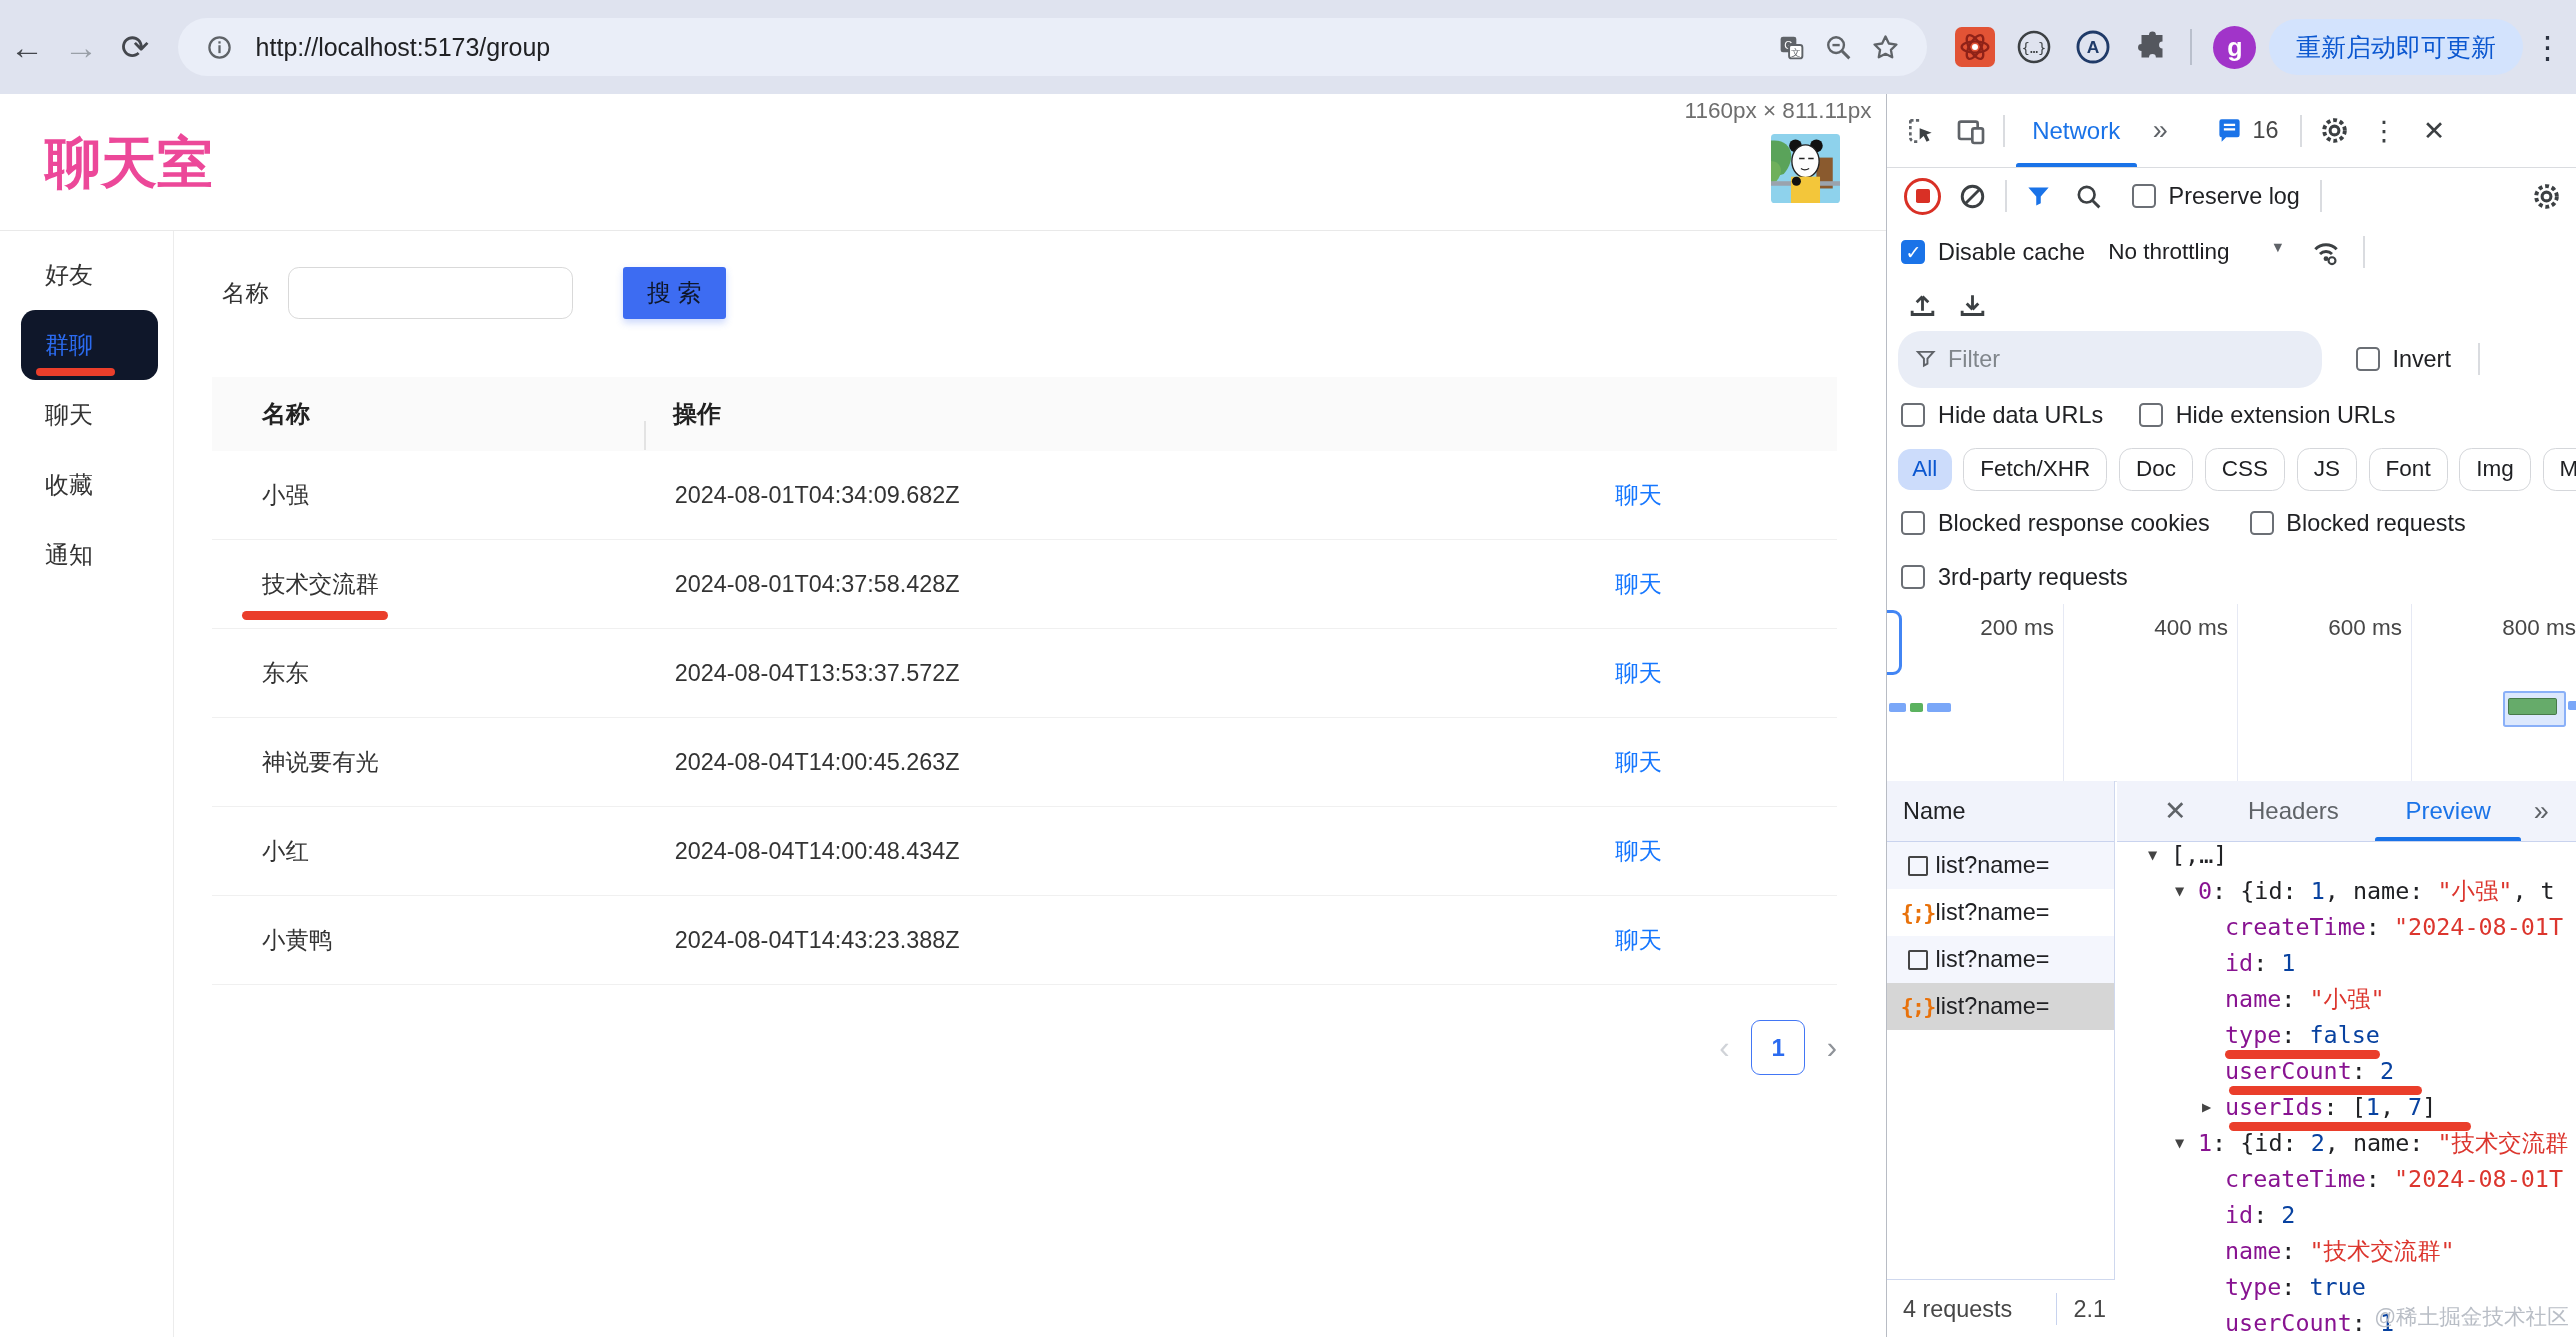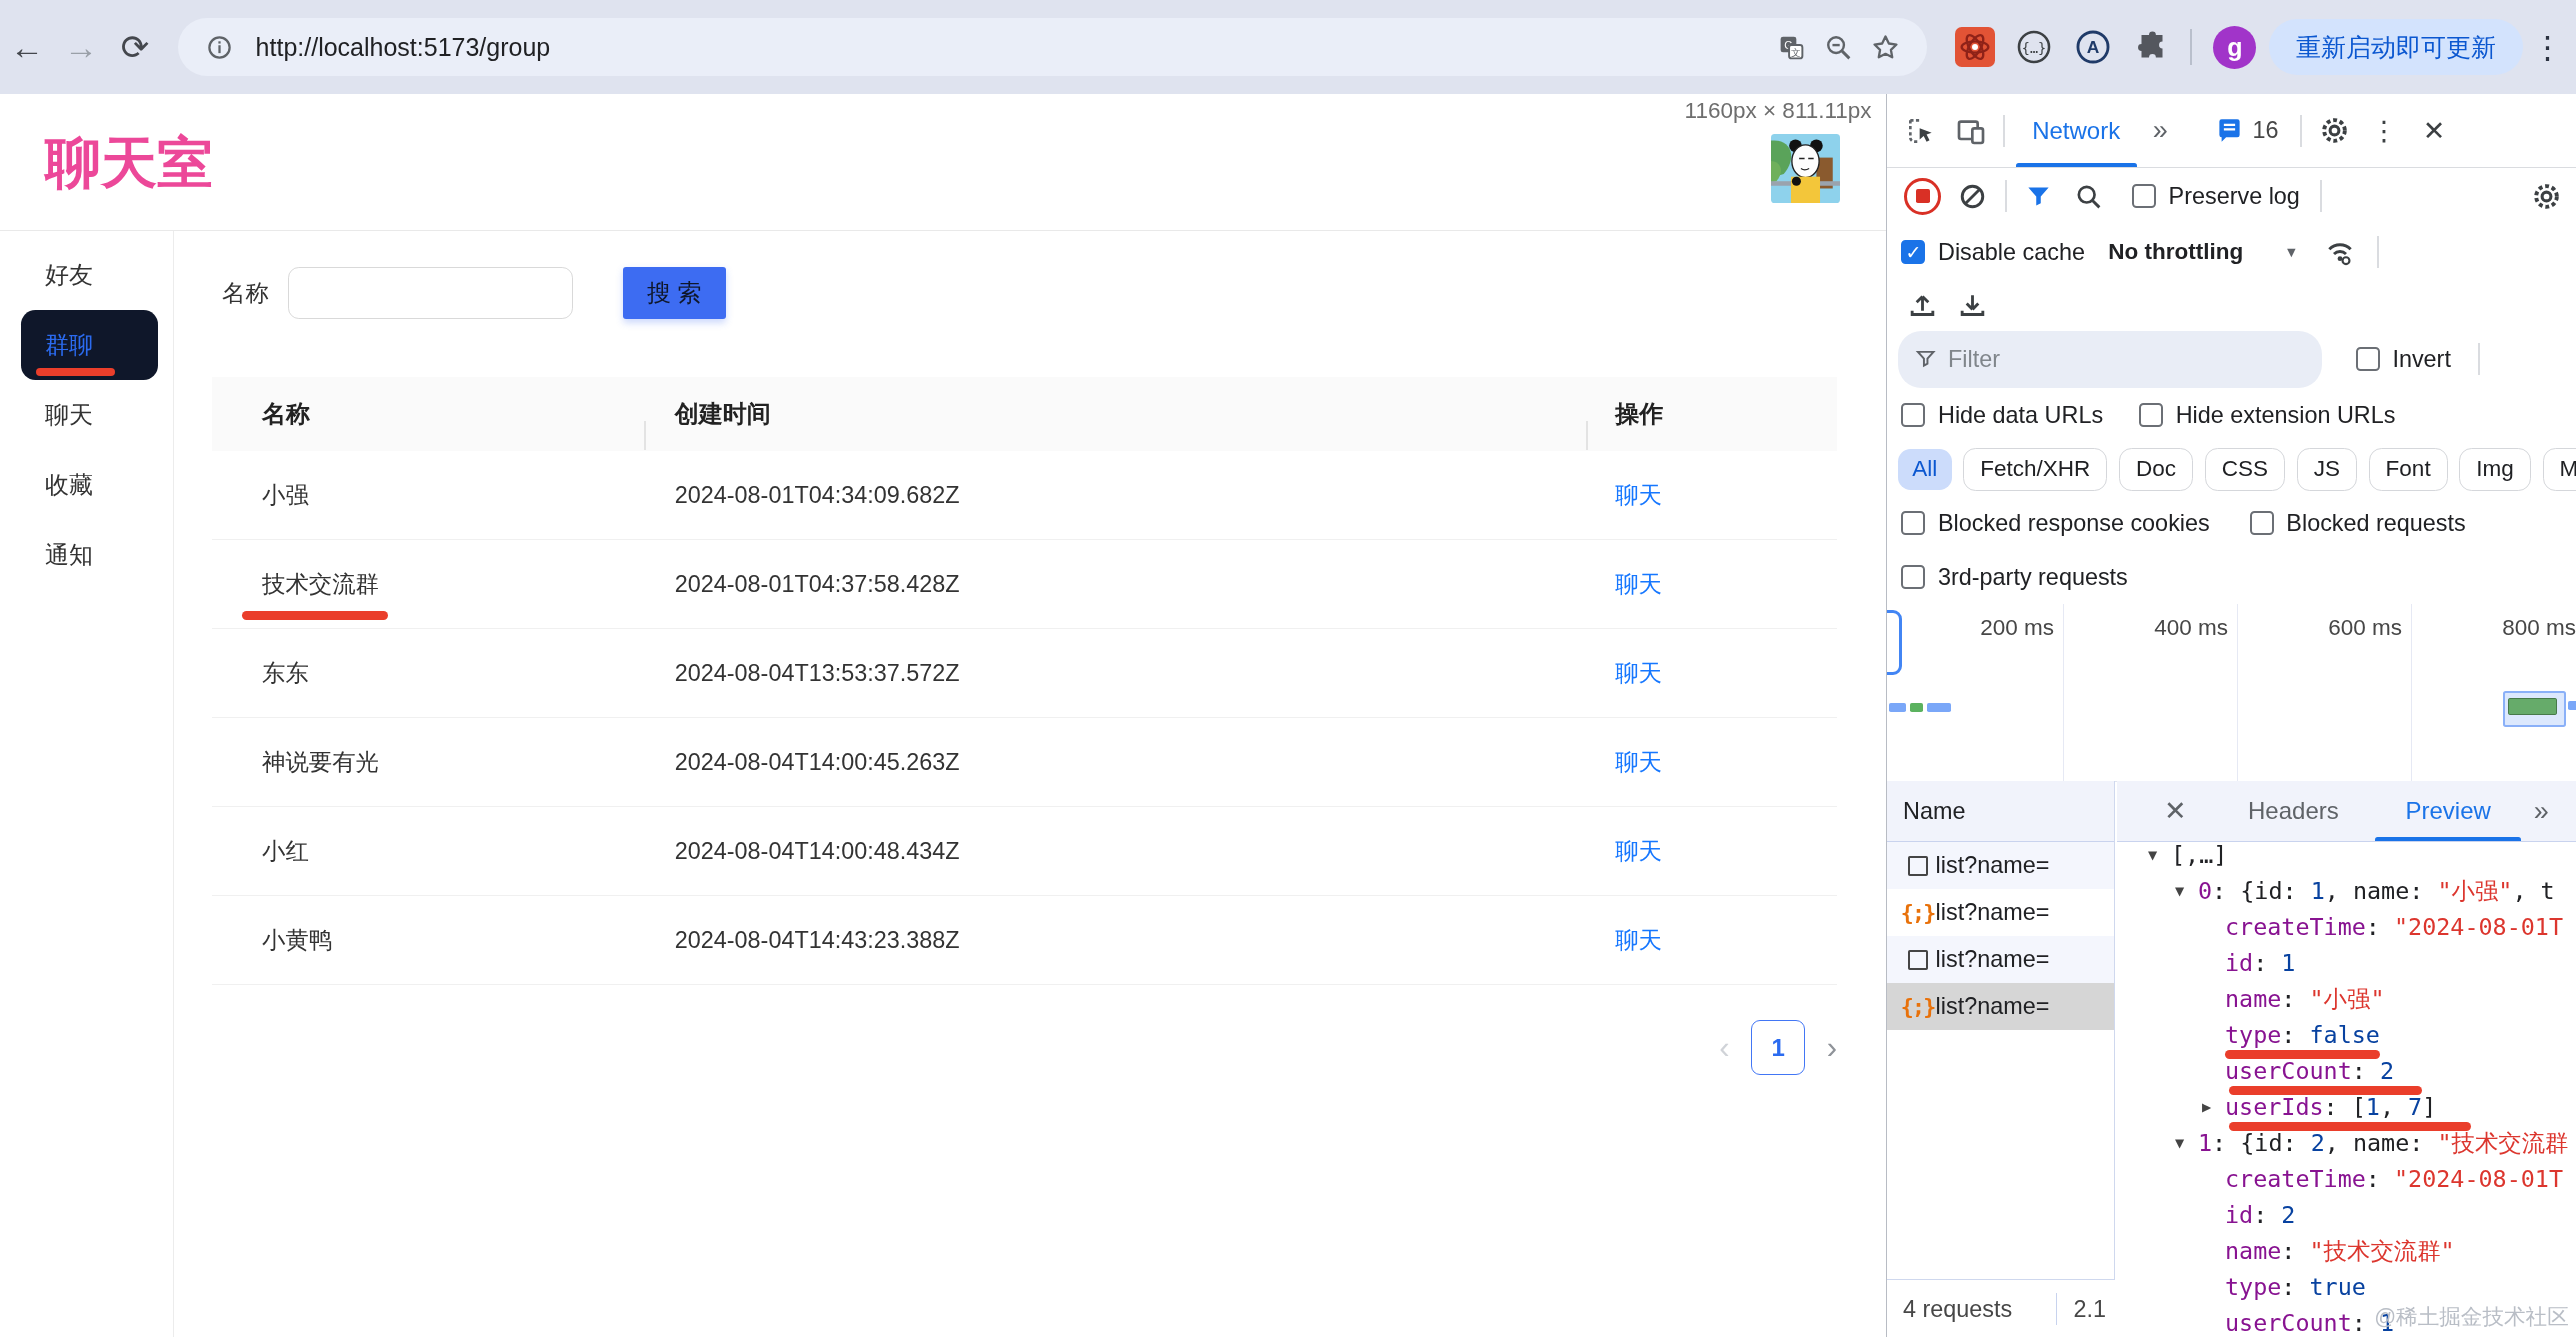--- a/index.html
+++ b/index.html
@@ -70,21 +70,21 @@
   .chev2{font-size:27px;color:#5f6368;padding:0 12.6px;cursor:pointer;}
   .issues{display:flex;align-items:center;margin-left:36px;cursor:pointer;}
   .issues .cnt{font-size:23.4px;color:#474747;margin-left:9px;}
   .r2{top:74px;height:56px;padding-left:10.8px;}
   .rec{width:31px;height:31px;border:3.6px solid #d93025;border-radius:50%;display:flex;align-items:center;justify-content:center;}
   .rec i{width:13.5px;height:13.5px;background:#d93025;border-radius:1.8px;}
   .cb{width:24px;height:24px;border:2.7px solid #6b6f75;border-radius:4.5px;box-sizing:border-box;flex:0 0 auto;cursor:pointer;}
   .cb.on{background:#1a73e8;border-color:#1a73e8;color:#fff;display:flex;align-items:center;justify-content:center;font-size:19px;font-weight:bold;}
   .cb-label{margin-left:12.6px;font-size:23.4px;color:#202124;}
   .r3{top:130px;height:56px;padding-left:14.4px;}
-  .throttle{margin-left:23.4px;display:flex;align-items:center;cursor:pointer;font-weight:bold;}
+  .throttle{margin-left:23.4px;display:flex;cursor:pointer;}
   .throttle .arr{font-size:14.4px;color:#5f6368;margin-left:41px;}
   .r4{top:186px;height:50px;padding-left:10.8px;}
   .rfilter{top:236px;height:58px;padding-left:10.8px;}
   .filter-pill{width:424px;height:57px;border-radius:23.4px;background:#e9edf6;display:flex;align-items:center;padding:0 16px;box-sizing:border-box;}
   .filter-pill .ph{color:#80868b;font-size:23.4px;margin-left:10.8px;}
   .rhide{top:294px;height:54px;padding-left:14.4px;}
   .rchips{top:348px;height:54px;padding-left:10.8px;}
   .chip{height:41px;border:1.8px solid #d5d7db;border-radius:12.6px;display:flex;align-items:center;
         padding:0 16px;margin-right:11.7px;font-size:22.5px;color:#202124;cursor:pointer;flex:0 0 auto;}
   .chip.active{border:none;background:#ccdcfb;color:#0b57d0;padding:0 14.4px;}
@@ -249,21 +249,20 @@
       </div>
     <div id="content">
       <div class="search-row">
         <span class="search-label">名称</span>
         <input class="search-input" type="text" value="" style="">
         <button class="search-btn">搜 索</button>
       </div>
       <div class="gtable">
         <div class="thead">
           <div class="th c1">名称</div>
-          <div class="th c2">创建时间</div>
           <div class="th c3">操作</div>
         </div>
         <div id="table-body">
             <div class="trow">
               <div class="td c1"><span class="name-wrap">小强</span></div>
               <div class="td c2">2024-08-01T04:34:09.682Z</div>
               <div class="td c3"><span class="chat-link">聊天</span></div>
             </div>
             <div class="trow">
               <div class="td c1"><span class="name-wrap">技术交流群<div class="row-annot"></div></span></div>

